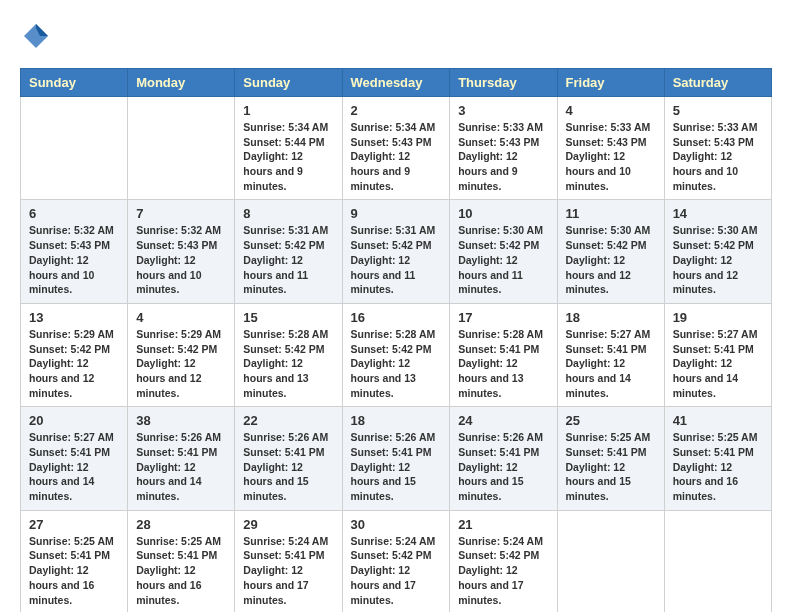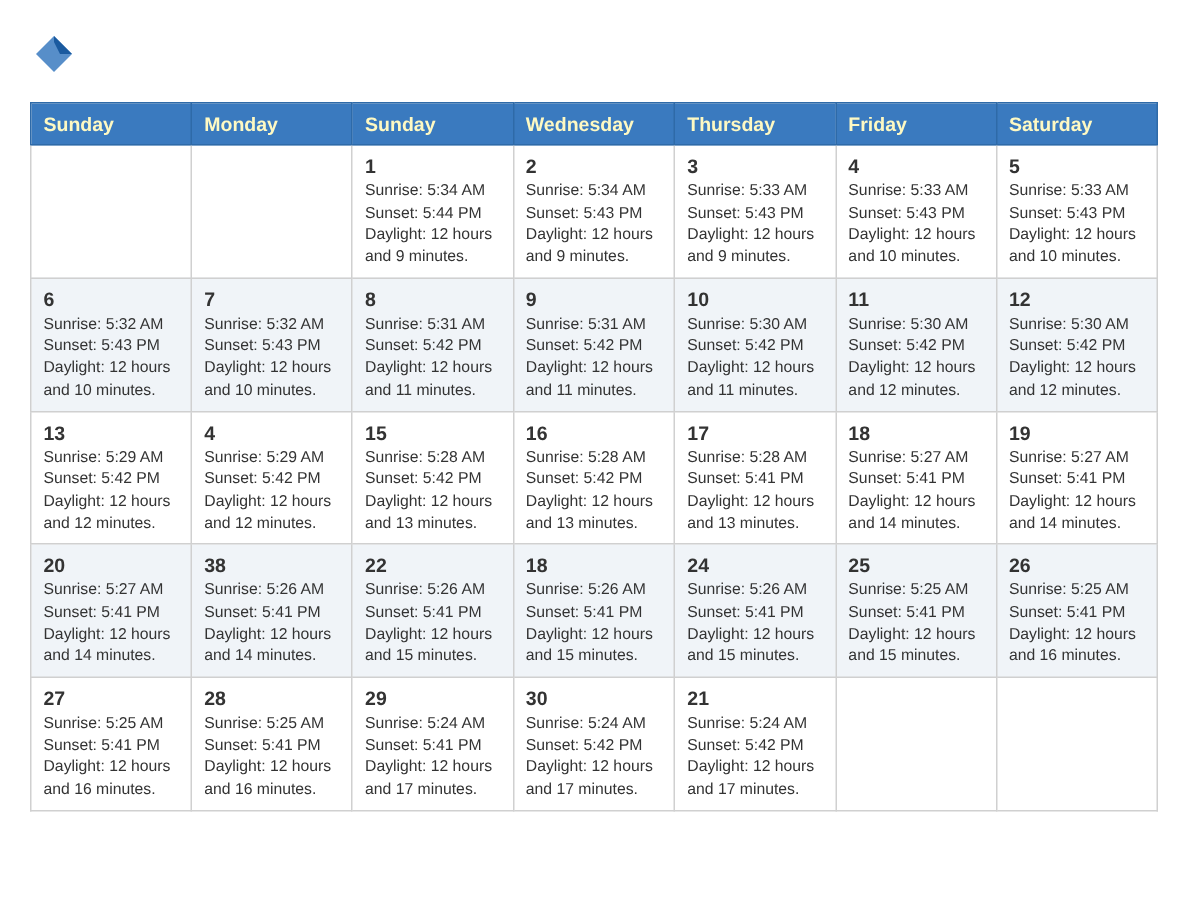--- a/index.html
+++ b/index.html
@@ -82,20 +82,21 @@
       font-size: 13px;
       font-weight: bold;
       color: #333;
       display: block;
       margin-bottom: 2px;
     }
     .day-info {
       font-size: 10.5px;
       color: #333;
       line-height: 1.4;
+      font-weight: bold;
     }
     .empty-cell {
       background: #fff !important;
     }
   </style>
 </head>
 <body>
 
 <div class="header">
   <div class="logo">
@@ -170,21 +171,21 @@
         </td>
         <td>
           <span class="day-number">10</span>
           <div class="day-info">Sunrise: 5:30 AM<br>Sunset: 5:42 PM<br>Daylight: 12 hours and 11 minutes.</div>
         </td>
         <td>
           <span class="day-number">11</span>
           <div class="day-info">Sunrise: 5:30 AM<br>Sunset: 5:42 PM<br>Daylight: 12 hours and 12 minutes.</div>
         </td>
         <td>
-          <span class="day-number">12</span>
+          <span class="day-number">14</span>
           <div class="day-info">Sunrise: 5:30 AM<br>Sunset: 5:42 PM<br>Daylight: 12 hours and 12 minutes.</div>
         </td>
       </tr>
       <tr>
         <td>
           <span class="day-number">13</span>
           <div class="day-info">Sunrise: 5:29 AM<br>Sunset: 5:42 PM<br>Daylight: 12 hours and 12 minutes.</div>
         </td>
         <td>
           <span class="day-number">4</span>
@@ -230,21 +231,21 @@
         </td>
         <td>
           <span class="day-number">24</span>
           <div class="day-info">Sunrise: 5:26 AM<br>Sunset: 5:41 PM<br>Daylight: 12 hours and 15 minutes.</div>
         </td>
         <td>
           <span class="day-number">25</span>
           <div class="day-info">Sunrise: 5:25 AM<br>Sunset: 5:41 PM<br>Daylight: 12 hours and 15 minutes.</div>
         </td>
         <td>
-          <span class="day-number">26</span>
+          <span class="day-number">41</span>
           <div class="day-info">Sunrise: 5:25 AM<br>Sunset: 5:41 PM<br>Daylight: 12 hours and 16 minutes.</div>
         </td>
       </tr>
       <tr>
         <td>
           <span class="day-number">27</span>
           <div class="day-info">Sunrise: 5:25 AM<br>Sunset: 5:41 PM<br>Daylight: 12 hours and 16 minutes.</div>
         </td>
         <td>
           <span class="day-number">28</span>

